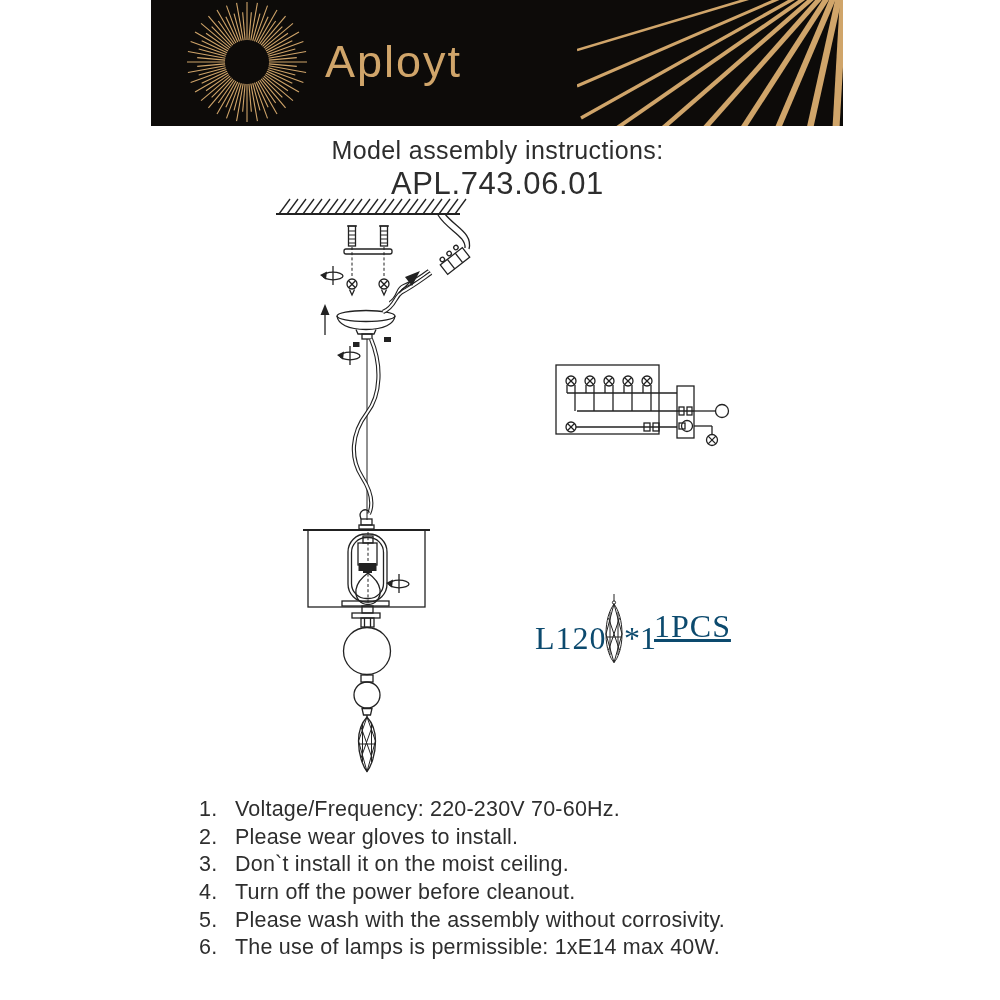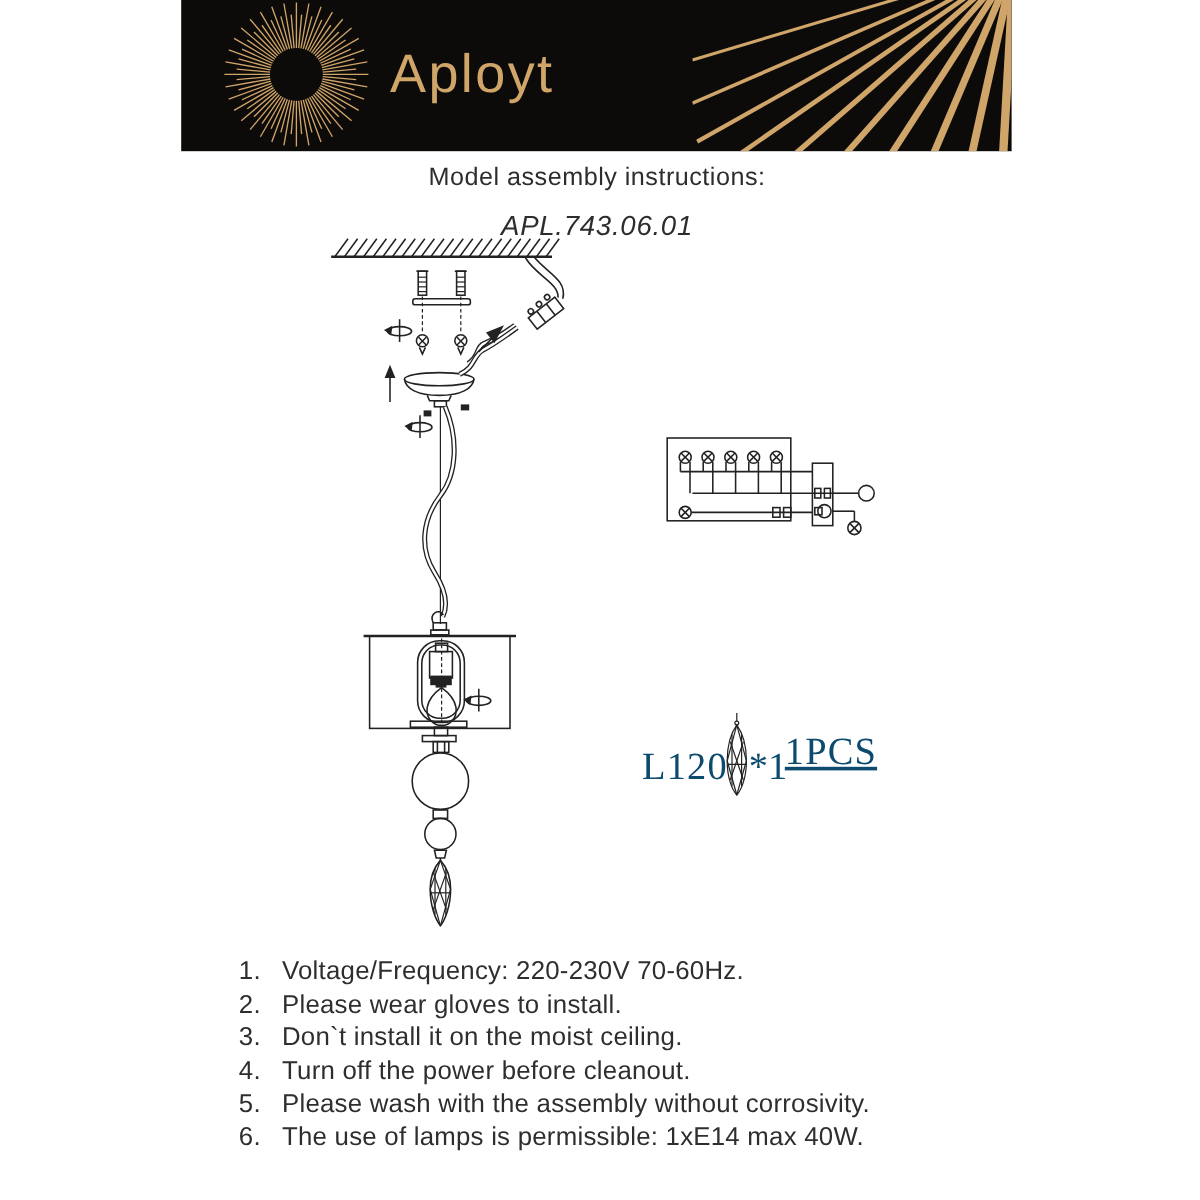--- a/index.html
+++ b/index.html
@@ -11,22 +11,22 @@
   
   .band{position:absolute;left:151px;top:0;width:692px;height:126px;background:var(--band);overflow:hidden;}
   .sunburst{position:absolute;left:30px;top:-2px;width:132px;height:131px;}
   .sunburst line{stroke:var(--gold);stroke-width:1.1px;}
   .brand{position:absolute;left:174px;top:36px;font-size:45px;letter-spacing:2px;
          color:var(--gold);font-weight:400;}
   .rays{position:absolute;right:0;top:0;width:266px;height:126px;}
   .rays line{stroke:var(--gold);}
   
   .title-wrap{position:absolute;left:150px;top:136px;width:695px;text-align:center;color:#2d2d2d;}
-  .title-line{font-size:21px;letter-spacing:0.4px;}
-  .model-line{font-size:23px;margin-top:15px;letter-spacing:0.6px;font-style:italic;}
+  .title-line{font-size:25px;letter-spacing:0.4px;}
+  .model-line{font-size:31px;margin-top:1px;letter-spacing:0.6px;}
   
   .diagram{position:absolute;left:180px;top:190px;width:620px;height:610px;}
   .diagram line,.diagram path,.diagram rect,.diagram circle,.diagram ellipse,.diagram polyline{
     stroke:var(--ink);fill:none;stroke-width:1.3px;}
   .diagram .blk{fill:var(--ink);stroke:none;}
   .diagram polygon{fill:var(--ink);stroke:none;}
   .diagram .s2{stroke-width:2.2px;}
   .diagram .dash{stroke-dasharray:3 2.2;}
   .diagram .tube-o{stroke-width:4.2px;}
   .diagram .tube-i{stroke:#ffffff;stroke-width:2px;}

